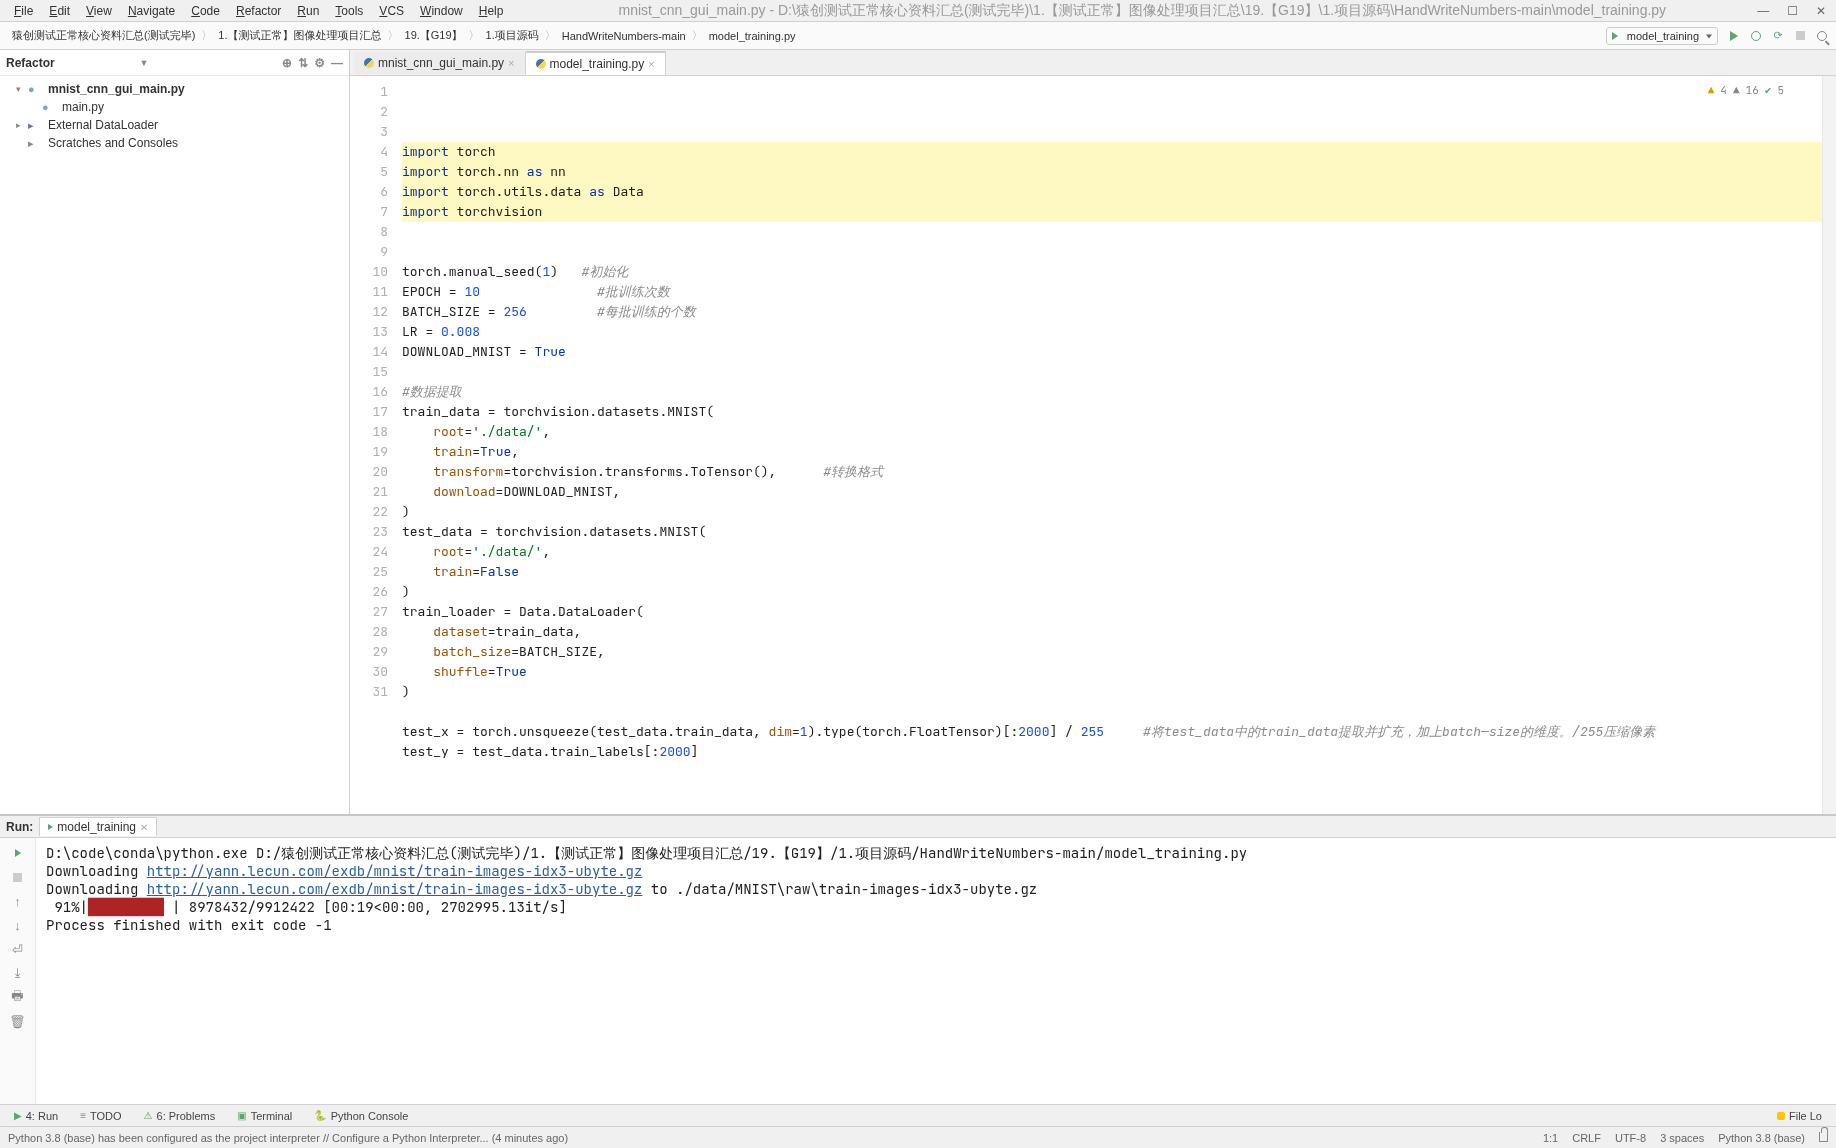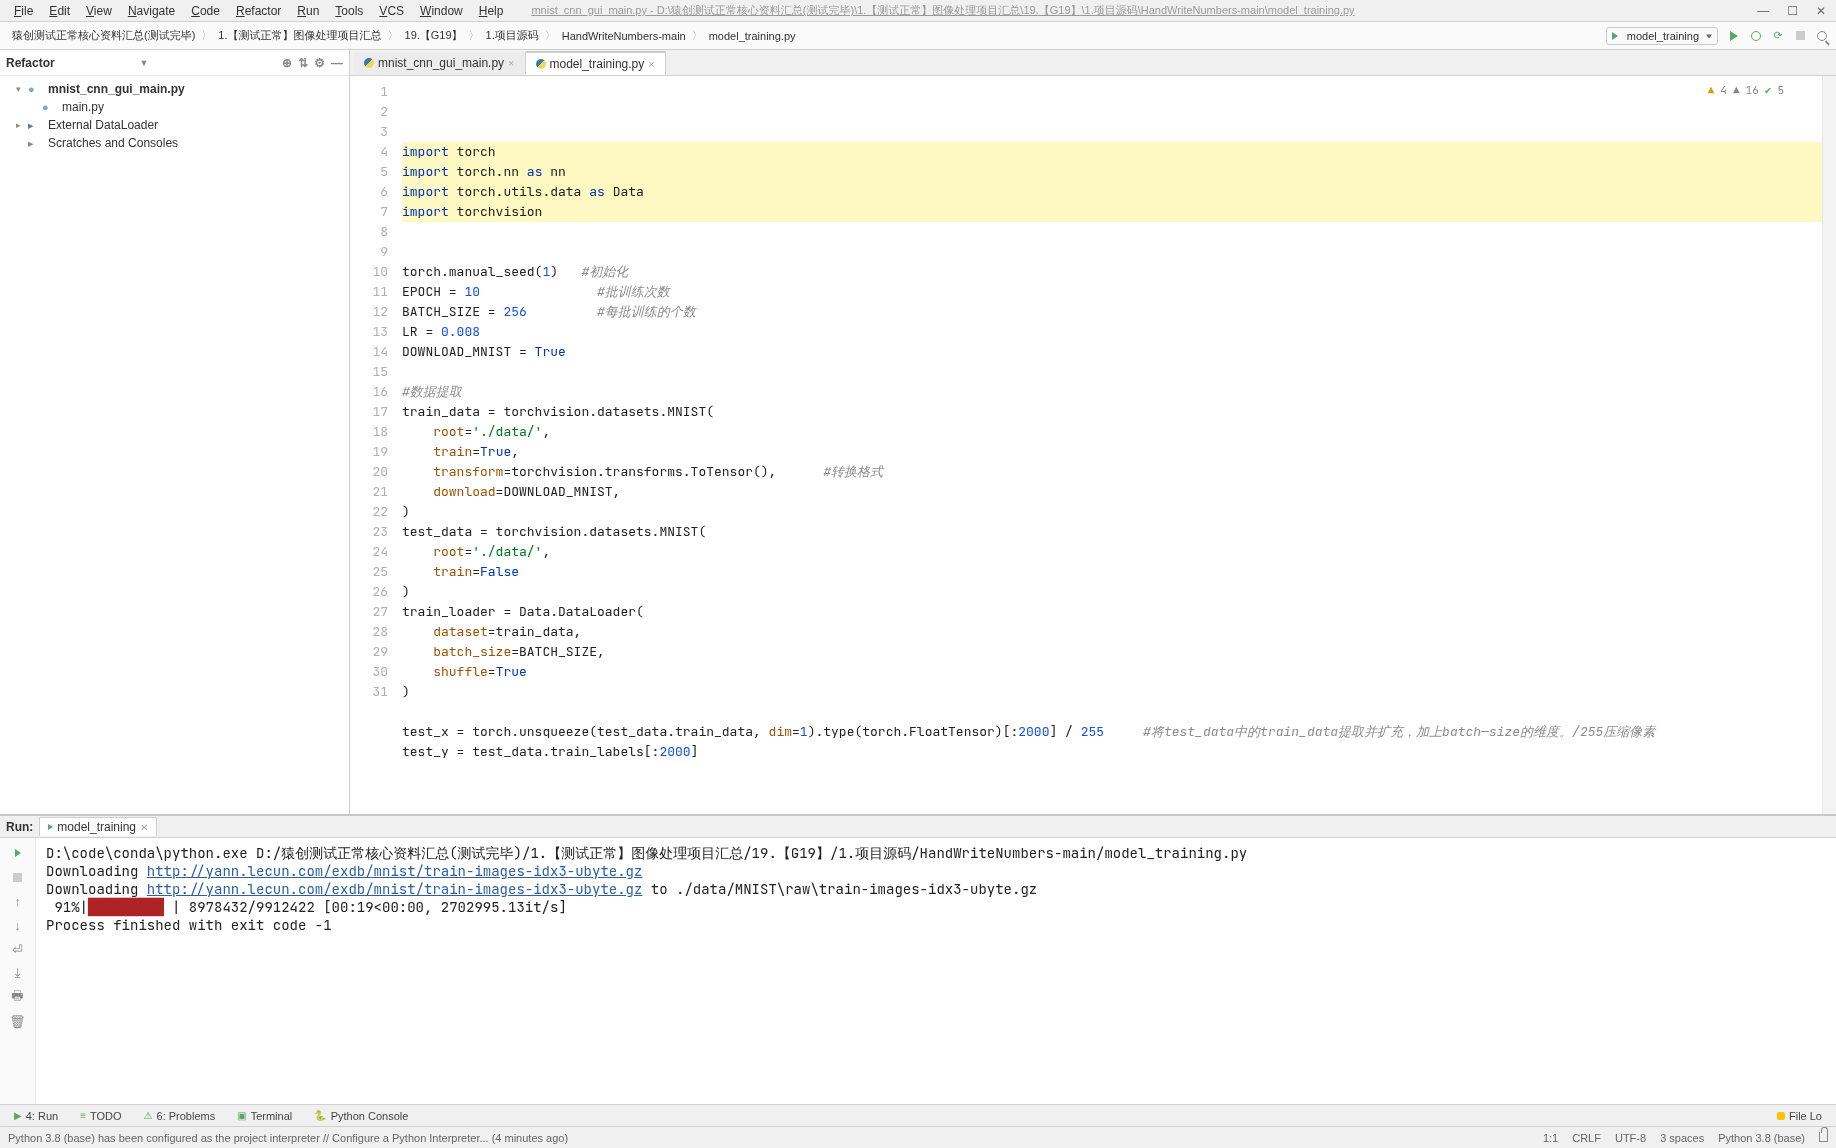--- a/index.html
+++ b/index.html
@@ -21,26 +21,26 @@
   align-items: center;
   height: 22px;
   padding: 0 6px;
   font-size: 12px;
 }
 .menubar .item { padding: 2px 8px; cursor: pointer; }
 .menubar .item:first-letter { text-decoration: underline; }
 .menubar .title-path {
   flex: 1;
   color: #999;
-  font-size: 11px;
+  font-size: 14px;
   padding-left: 20px;
   white-space: nowrap;
   overflow: hidden;
   text-overflow: ellipsis;
-  text-decoration: underline;
+  text-align: center;
 }
 .win-controls { display: flex; gap: 10px; color: #666; font-size: 12px; }
 .win-controls span { cursor: pointer; padding: 0 4px; }
 .navbar {
   background: #fafafa;
   border-bottom: 1px solid #d0d0d0;
   display: flex;
   align-items: center;
   height: 28px;
   padding: 0 6px;

